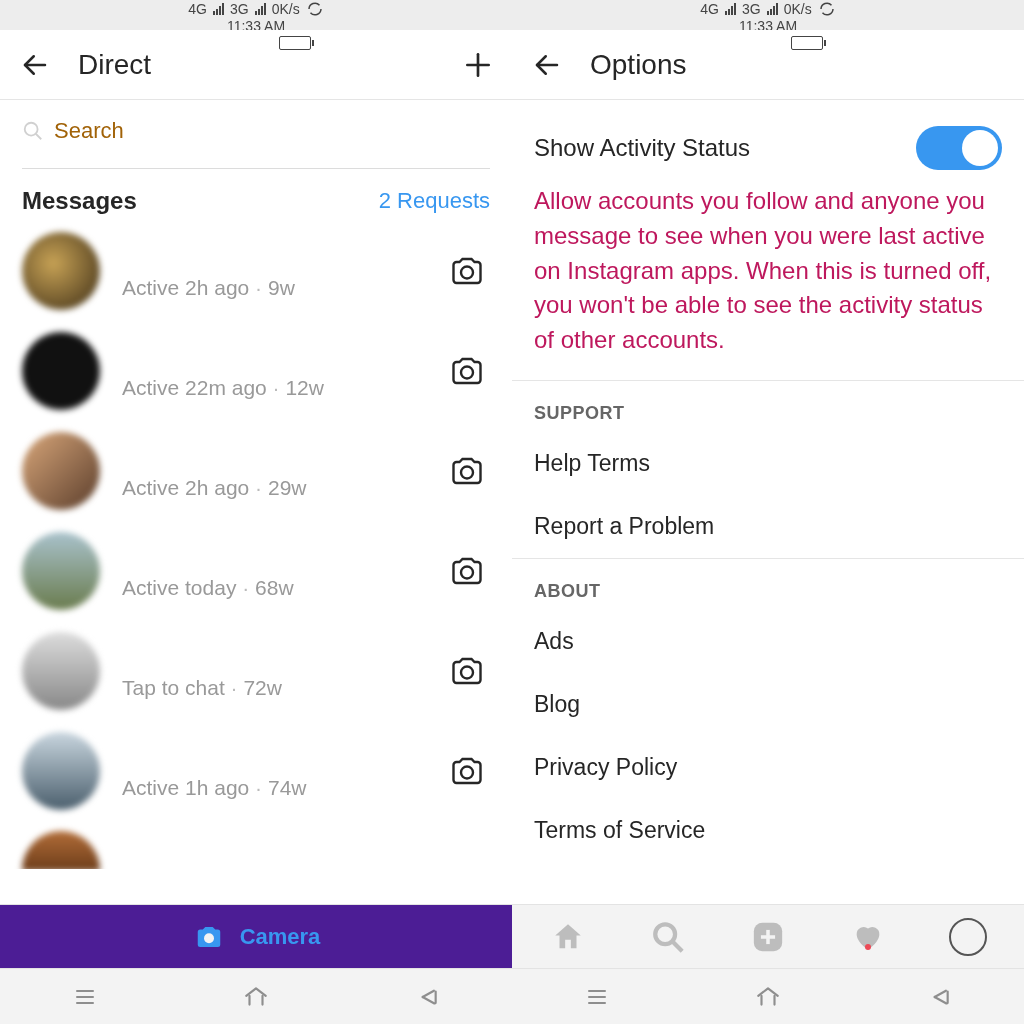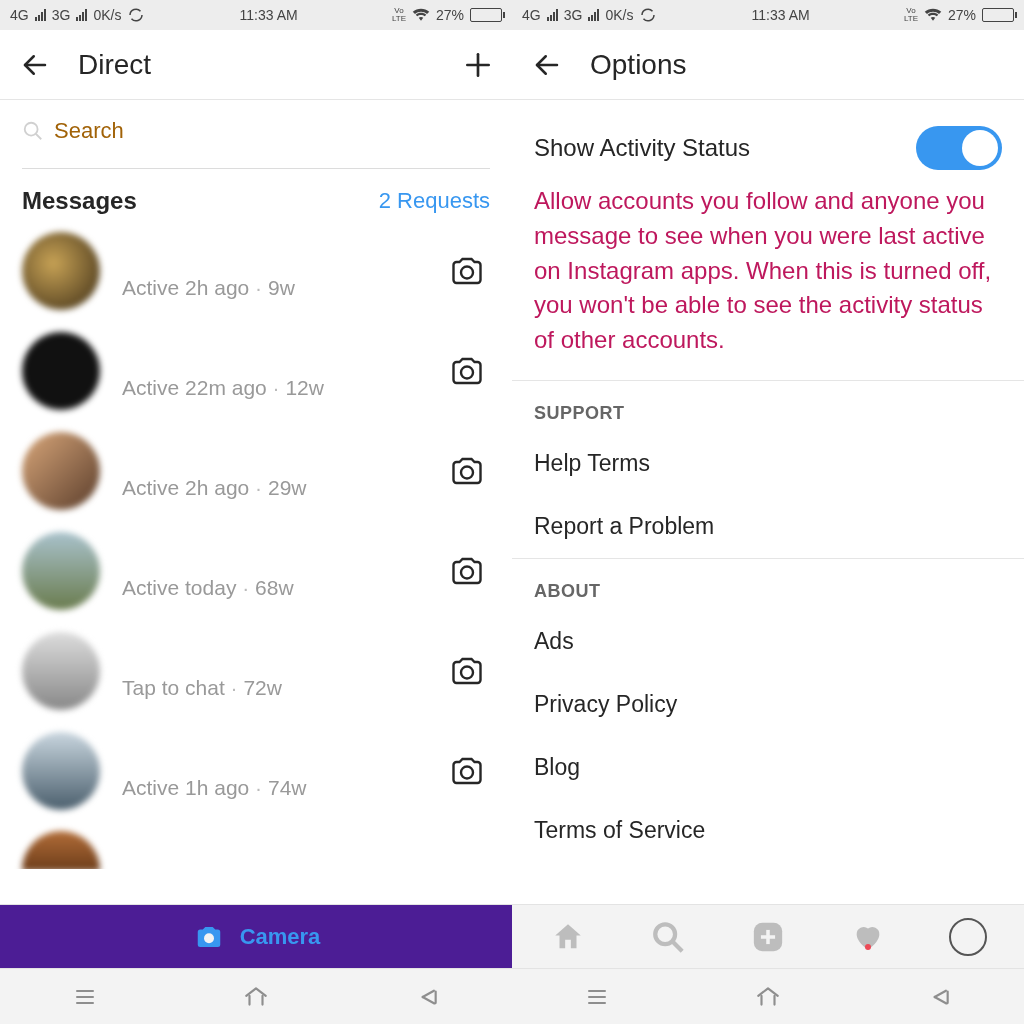--- a/index.html
+++ b/index.html
@@ -1,20 +1,20 @@
 <!DOCTYPE html>
 <html><head>
 <meta charset="utf-8">
 <style>
   * { box-sizing: border-box; margin: 0; padding: 0; }
   html, body { width: 1024px; height: 1024px; font-family: -apple-system, Helvetica, Arial, sans-serif; background:#fff; }
   .wrap { display:flex; width:1024px; height:1024px; }
   .phone { width:512px; height:1024px; display:flex; flex-direction:column; position:relative; background:#fff; }
   
-  .statusbar { height:30px; background:#ededed; display:flex; align-items:center; font-size:14px; color:#444; padding:0 10px; justify-content:space-between; }
+  .statusbar { height:30px; background:#ededed; display:flex; align-items:center; font-size:14px; color:#444; padding:0 10px; justify-content:space-between;flex-direction:column; }
   .sb-left, .sb-right { display:flex; align-items:center; gap:6px; }
   .sb-sig { display:inline-flex; align-items:flex-end; gap:1px; height:12px; }
   .sb-sig span { width:2px; background:#444; }
   .sb-sig span:nth-child(1){height:4px;} .sb-sig span:nth-child(2){height:6px;} .sb-sig span:nth-child(3){height:9px;} .sb-sig span:nth-child(4){height:12px;}
   .batt { display:inline-flex; align-items:center; }
   .batt-body { width:32px; height:14px; border:1.5px solid #444; border-radius:2px; position:relative; }
   .batt-body::after{ content:""; position:absolute; right:-4px; top:3px; width:2px; height:6px; background:#444; }
   .batt-fill { height:100%; width:27%; background:#444; }
   .wifi { font-size:15px; }
   .volte { font-size:8px; line-height:8px; text-align:center; }
@@ -301,22 +301,22 @@
       <div class="desc">Allow accounts you follow and anyone you message to see when you were last active on Instagram apps. When this is turned off, you won't be able to see the activity status of other accounts.</div>
       <div class="divider"></div>
 
       <div class="sect">SUPPORT</div>
       <div class="link">Help Terms</div>
       <div class="link">Report a Problem</div>
       <div class="divider"></div>
 
       <div class="sect">ABOUT</div>
       <div class="link">Ads</div>
+      <div class="link">Blog</div>
       <div class="link">Privacy Policy</div>
-      <div class="link">Blog</div>
       <div class="link">Terms of Service</div>
     </div>
 
     <div class="tabs">
       <span class="tab">
           <svg width="34" height="34" viewBox="0 0 24 24" fill="#bdbdbd">
             <path d="M12 3l9 8h-3v9h-4v-6h-4v6H6v-9H3l9-8z"></path>
           </svg>
         </span>
       <span class="tab">

